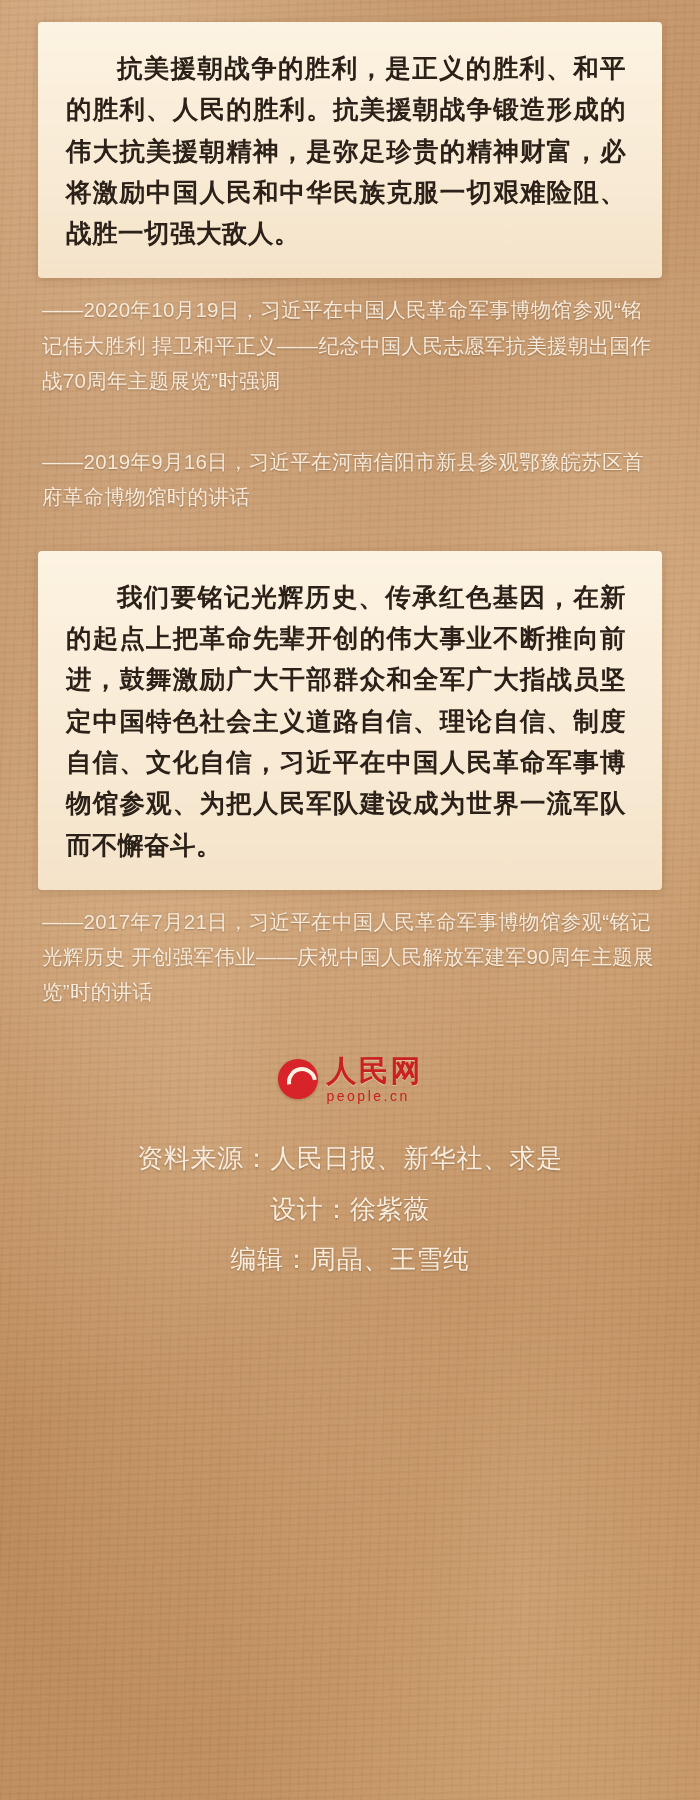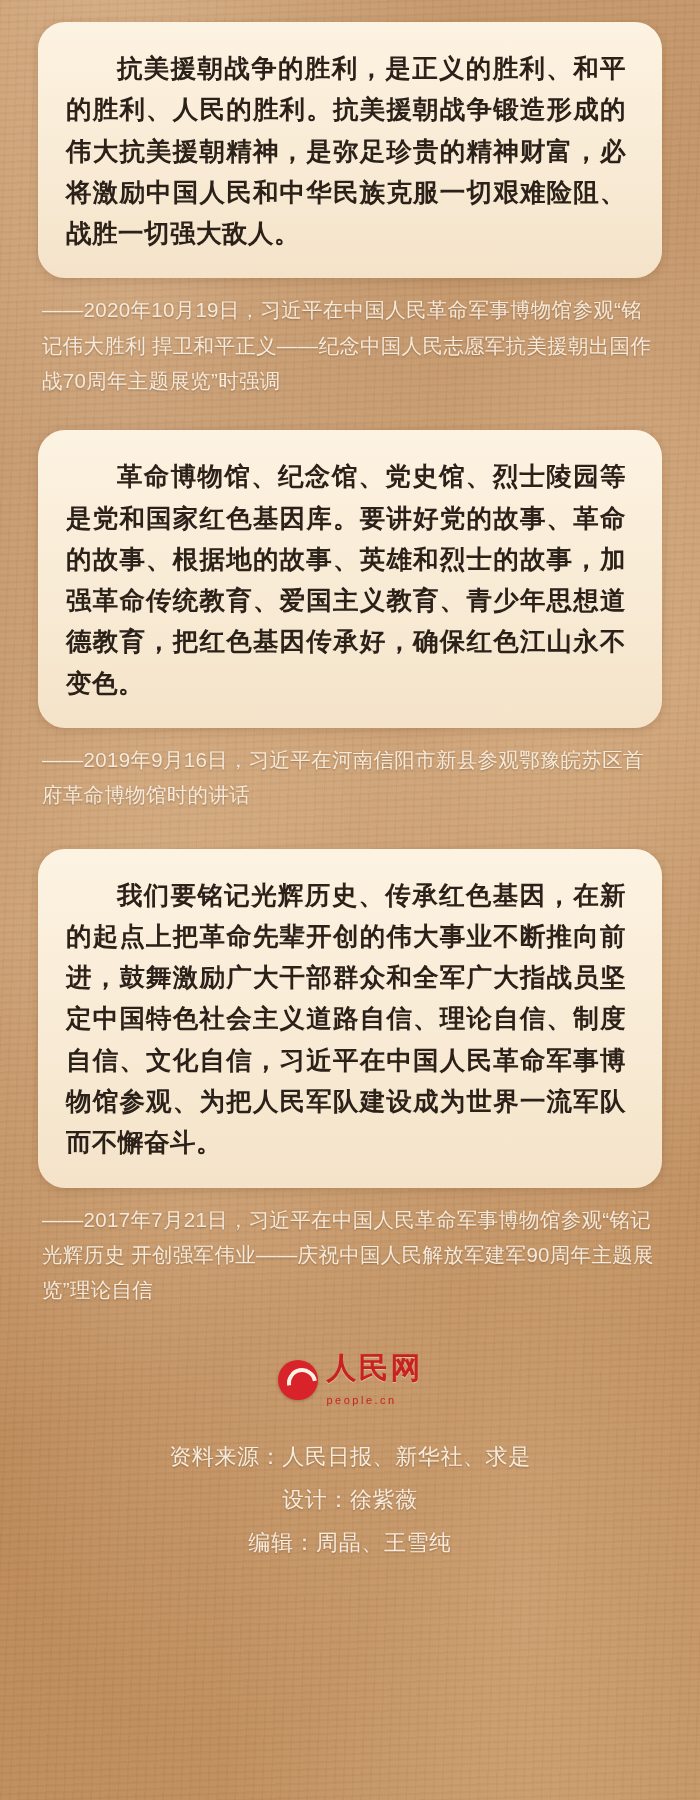--- a/index.html
+++ b/index.html
@@ -38,21 +38,21 @@
     opacity: 0.85;
   }
   .content {
     position: relative;
     z-index: 2;
     padding-top: 22px;
   }
 
   .quote-card {
     background: linear-gradient(180deg, #fdf3e2 0%, #f8ead4 60%, #f4e3c9 100%);
-    border-radius: 27px;
+    border-radius: 4px;
     box-shadow: 0 2px 10px rgba(80,40,10,0.18);
     padding: 26px 36px 24px 28px;
     margin: 0 8px;
     box-sizing: border-box;
   }
   .quote-text {
     font-family: "Liberation Serif", serif;
     font-weight: bold;
     font-size: 25.5px;
     line-height: 1.62;
@@ -118,60 +118,57 @@
   .logo-cn {
     font-family: "Liberation Serif", serif;
     font-weight: bold;
     font-size: 30px;
     color: #c9211f;
     letter-spacing: 2px;
     text-shadow: 0 1px 1px rgba(255,240,220,0.5);
   }
   .logo-en {
     font-family: "Liberation Sans", sans-serif;
-    font-size: 11px;
+    font-size: 14px;
     color: #c9211f;
     letter-spacing: 2.5px;
-    margin-top: 12px;
+    margin-top: 3px;
   }
 
   .credits {
     margin-top: 30px;
     text-align: center;
     color: #f7ecdd;
-    font-size: 22px;
+    font-size: 26px;
     line-height: 1.95;
     letter-spacing: 0.6px;
     text-shadow: 0 1px 2px rgba(70,35,10,0.35);
   }
 </style>
 </head>
 <body>
 
 <div class="page">
   <div class="content">
 
     <div class="quote-card">
       <p class="quote-text">抗美援朝战争的胜利，是正义的胜利、和平的胜利、人民的胜利。抗美援朝战争锻造形成的伟大抗美援朝精神，是弥足珍贵的精神财富，必将激励中国人民和中华民族克服一切艰难险阻、战胜一切强大敌人。</p>
     </div>
     <div class="attribution">——2020年10月19日，习近平在中国人民革命军事博物馆参观“铭记伟大胜利 捍卫和平正义——纪念中国人民志愿军抗美援朝出国作战70周年主题展览”时强调</div>
 
     <div class="gap-a"></div>
 
-    <div class="quote-card">
-      <p class="quote-text">革命博物馆、纪念馆、党史馆、烈士陵园等是党和国家红色基因库。要讲好党的故事、革命的故事、根据地的故事、英雄和烈士的故事，加强革命传统教育、爱国主义教育、青少年思想道德教育，把红色基因传承好，确保红色江山永不变色。</p>
-    </div>
     <div class="attribution">——2019年9月16日，习近平在河南信阳市新县参观鄂豫皖苏区首府革命博物馆时的讲话</div>
 
     <div class="gap-b"></div>
 
     <div class="quote-card">
       <p class="quote-text">我们要铭记光辉历史、传承红色基因，在新的起点上把革命先辈开创的伟大事业不断推向前进，鼓舞激励广大干部群众和全军广大指战员坚定中国特色社会主义道路自信、理论自信、制度自信、文化自信，习近平在中国人民革命军事博物馆参观、为把人民军队建设成为世界一流军队而不懈奋斗。</p>
     </div>
-    <div class="attribution">——2017年7月21日，习近平在中国人民革命军事博物馆参观“铭记光辉历史 开创强军伟业——庆祝中国人民解放军建军90周年主题展览”理论自信</div>
+    <div class="attribution">——2017年7月21日，习近平在中国人民革命军事博物馆参观“铭记光辉历史 开创强军伟业——庆祝中国人民解放军建军90周年主题展览”时的讲话</div>
 
     <div class="logo-block">
       <div class="logo-row">
         <span class="logo-mark"></span>
         <span class="logo-words">
           <span class="logo-cn">人民网</span>
           <span class="logo-en">people.cn</span>
         </span>
       </div>
     </div>

